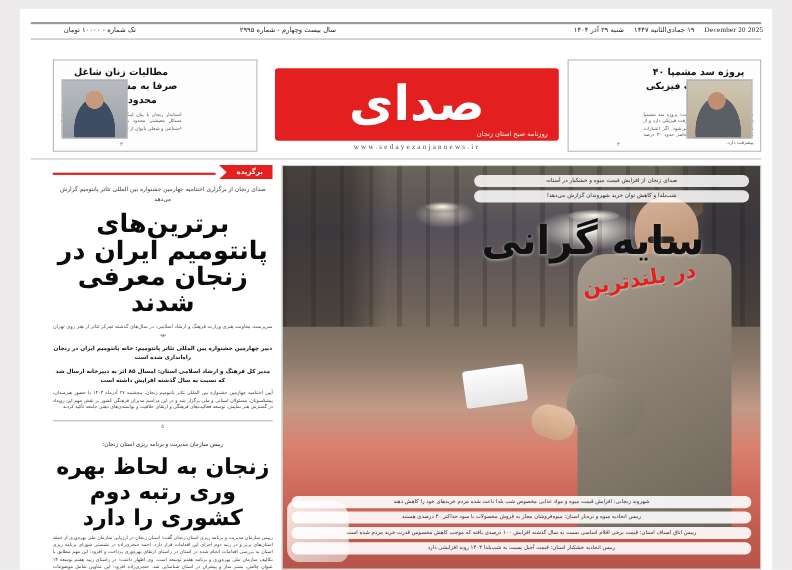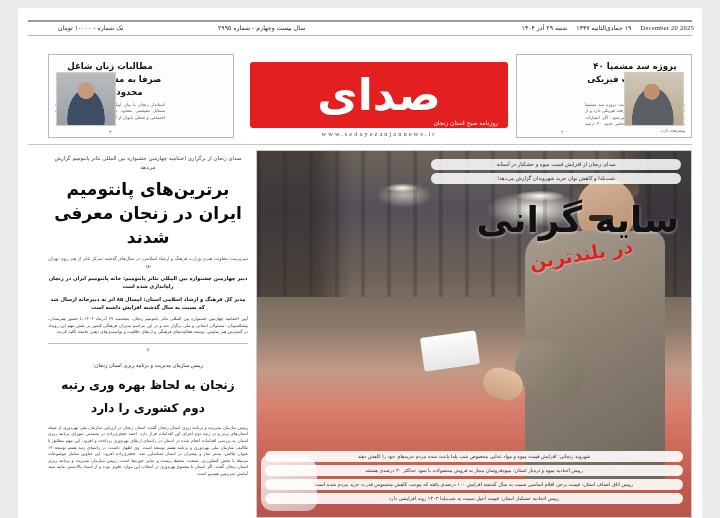--- a/index.html
+++ b/index.html
@@ -127,21 +127,21 @@
     font-weight:bold;
   }
   .badge-line{
     position:absolute;left:0;top:7px;width:148px;height:2px;background:#e3201f;
   }
   .kicker{
     font-size:5.4px;color:#3a3a3a;line-height:8.5px;text-align:center;
     direction:rtl;margin-top:4px;
   }
   .headline{
-    font-size:17px;font-weight:bold;color:#0b0b0b;line-height:24px;
+    font-size:23px;font-weight:bold;color:#0b0b0b;line-height:24px;
     text-align:center;direction:rtl;margin-top:6px;letter-spacing:-.2px;
   }
   .subkicker{
     font-size:4.6px;color:#4a4a4a;line-height:7px;text-align:center;
     direction:rtl;margin-top:6px;
   }
   .bodytext{
     font-size:4.3px;color:#3b3b3b;line-height:6.6px;text-align:justify;
     direction:rtl;margin-top:5px;
   }
@@ -150,21 +150,21 @@
     text-align:center;direction:rtl;margin-top:5px;
   }
   .col-rule{height:1px;background:#bbb;margin:7px 0 0 0;}
   .pagemark{font-size:5px;color:#777;text-align:center;margin-top:2px;}
 
   .kicker2{
     font-size:5.2px;color:#222;line-height:8px;text-align:center;
     direction:rtl;margin-top:9px;
   }
   .headline2{
-    font-size:12px;font-weight:bold;color:#0b0b0b;line-height:23px;
+    font-size:20px;font-weight:bold;color:#0b0b0b;line-height:23px;
     text-align:center;direction:rtl;margin-top:5px;
   }
 
   
   .mainpanel{
     position:absolute;left:238px;top:142px;width:436px;height:368px;
     border:1px solid #c9c9c9;box-sizing:border-box;overflow:hidden;
     background:#ded8d2;
   }
   .photo{
@@ -263,20 +263,21 @@
   }
   
   .big-head{
     position:absolute;right:12px;top:48px;width:280px;direction:rtl;text-align:right;
     pointer-events:none;
   }
   .bh-line{
     font-size:36px;font-weight:bold;color:#111;line-height:42px;
     letter-spacing:-1px;
     text-shadow:0 1px 3px rgba(255,255,255,.55);
+    text-align:center;
   }
   .bh-red{
     position:absolute;right:46px;top:44px;
     font-size:19px;font-weight:bold;color:#e3201f;
     transform:rotate(-9deg);letter-spacing:-.5px;
     text-shadow:0 1px 2px rgba(255,255,255,.5);
   }
   .bh-line.l3{margin-top:24px;}
 
   
@@ -341,20 +342,24 @@
       <div class="tb-title">پروژه سد مشمپا ۴۰ درصد پیشرفت فیزیکی دارد</div>
       <div class="tb-body">مدیرعامل آب منطقه‌ای زنجان گفت: پروژه سد مشمپا در حال حاضر حدود ۴۰ درصد پیشرفت فیزیکی دارد و از مجموع طرح‌های مهم محسوب می‌شود. اگر اعتبارات تامین شود، سد مشمپا در حال حاضر حدود ۴۰ درصد پیشرفت دارد.</div>
     </div>
     <div class="tb-pagenum r">۴</div>
   </div>
 
   <div class="head-bottom-rule"></div>
 
   <div class="leftcol">
 
+    <div class="badge-row">
+      <div class="badge-line"></div>
+      <div class="badge">برگزیده</div>
+    </div>
 
     <div class="kicker">صدای زنجان از برگزاری اختتامیه چهارمین جشنواره بین المللی تئاتر پانتومیم گزارش می‌دهد</div>
     <div class="headline">برترین‌های پانتومیم ایران در زنجان معرفی شدند</div>
     <div class="subkicker">سرپرست معاونت هنری وزارت فرهنگ و ارشاد اسلامی: در سال‌های گذشته تمرکز تئاتر از هنر روی تهران بود</div>
     <div class="boldline">دبیر چهارمین جشنواره بین المللی تئاتر پانتومیم: خانه پانتومیم ایران در زنجان راه‌اندازی شده است</div>
     <div class="boldline">مدیر کل فرهنگ و ارشاد اسلامی استان: امسال ۸۵ اثر به دبیرخانه ارسال شد که نسبت به سال گذشته افزایش داشته است</div>
     <div class="bodytext">آیین اختتامیه چهارمین جشنواره بین المللی تئاتر پانتومیم زنجان، پنجشنبه ۲۷ آذرماه ۱۴۰۴ با حضور هنرمندان، پیشکسوتان، مسئولان استانی و ملی برگزار شد و در این مراسم مدیران فرهنگی کشور بر نقش مهم این رویداد در گسترش هنر نمایش، توسعه فعالیت‌های فرهنگی و ارتقای خلاقیت و توانمندی‌های ذهنی جامعه تأکید کردند.</div>
     <div class="col-rule"></div>
     <div class="pagemark">۵</div>
 

